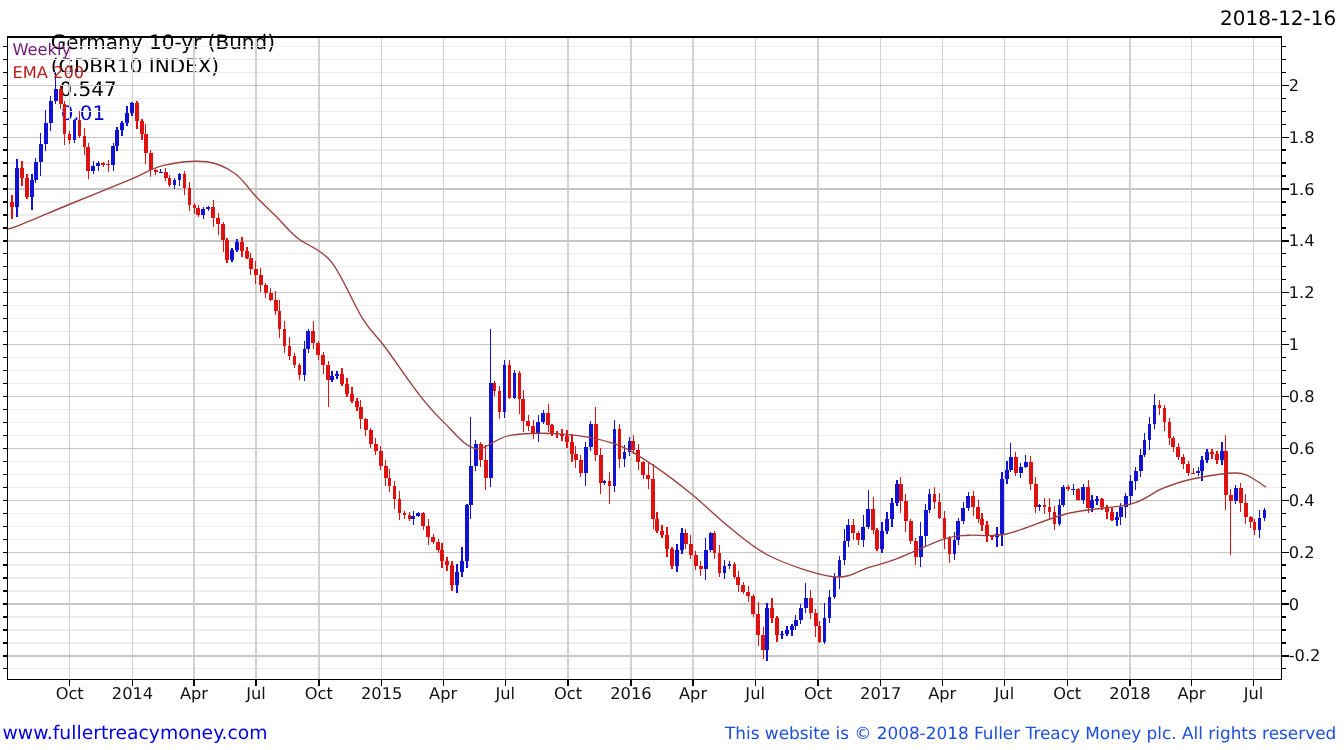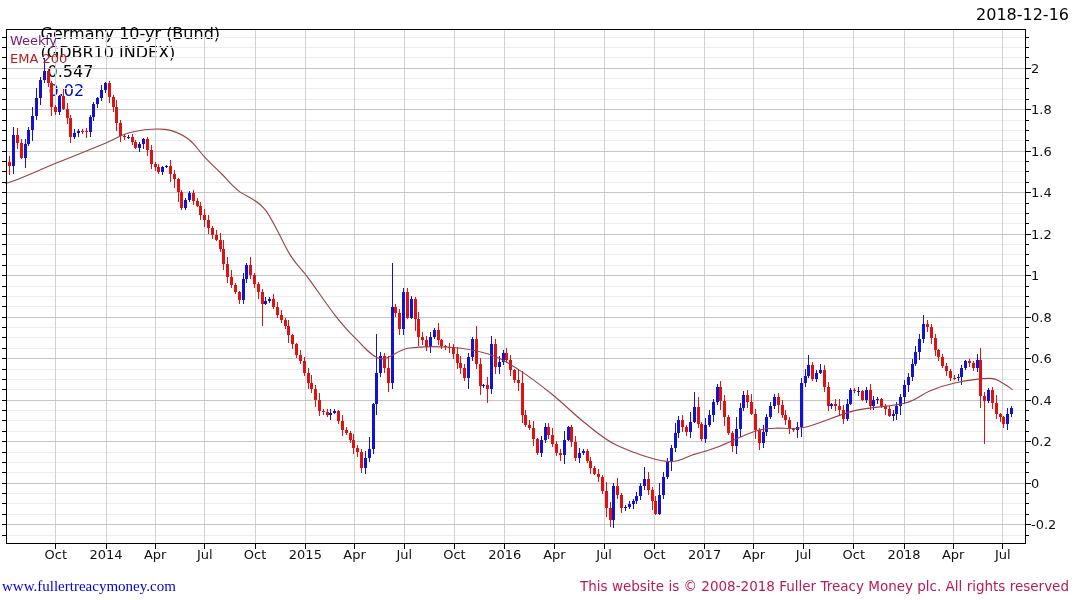--- a/index.html
+++ b/index.html
@@ -11,34 +11,34 @@
   .ticker{}
   .last{margin-left:7px;}
   .chg{margin-left:8px;color:#0000cc;}
   #chart{position:absolute;left:0;top:0;width:1075px;height:600px;}
   svg text{font-family:"DejaVu Sans","Liberation Sans",sans-serif;font-size:13px;fill:#111;}
   .legend{position:absolute;left:10px;font-size:13px;line-height:1;}
   .legend.weekly{top:34px;color:#701a75;}
   .legend.ema{top:52px;color:#b91c1c;}
   .footer{position:absolute;left:2px;right:6px;bottom:5px;display:flex;
           justify-content:space-between;align-items:baseline;}
-  .site-link{font-size:15px;color:#0000dd;text-decoration:none;cursor:pointer;font-family:Liberation Serif, serif;}
-  .copyright{font-size:13.5px;color:#be185d;}
+  .site-link{font-size:15px;color:#0000dd;text-decoration:none;cursor:pointer;}
+  .copyright{font-size:13.5px;color:#1d4ed8;}
 </style>
 </head>
 <body>
 
 <div class="page">
 
   <div class="titlebar">
     <div class="title-left">
       <span>Germany 10-yr (Bund)</span>
       <span class="ticker">(GDBR10 INDEX)</span>
       <span class="last">0.547</span>
-      <span class="chg">0.02</span>
+      <span class="chg">0.01</span>
     </div>
     <div>2018-12-16</div>
   </div>
 
   <svg id="chart" viewBox="0 0 1075 600" xmlns="http://www.w3.org/2000/svg">
       <g>
         <line x1="6" x2="1025" y1="535.075" y2="535.075" stroke="#ededed" shape-rendering="crispEdges"></line>
         <line x1="6" x2="1025" y1="514.325" y2="514.325" stroke="#ededed" shape-rendering="crispEdges"></line>
         <line x1="6" x2="1025" y1="503.95" y2="503.95" stroke="#ededed" shape-rendering="crispEdges"></line>
         <line x1="6" x2="1025" y1="493.575" y2="493.575" stroke="#ededed" shape-rendering="crispEdges"></line>

